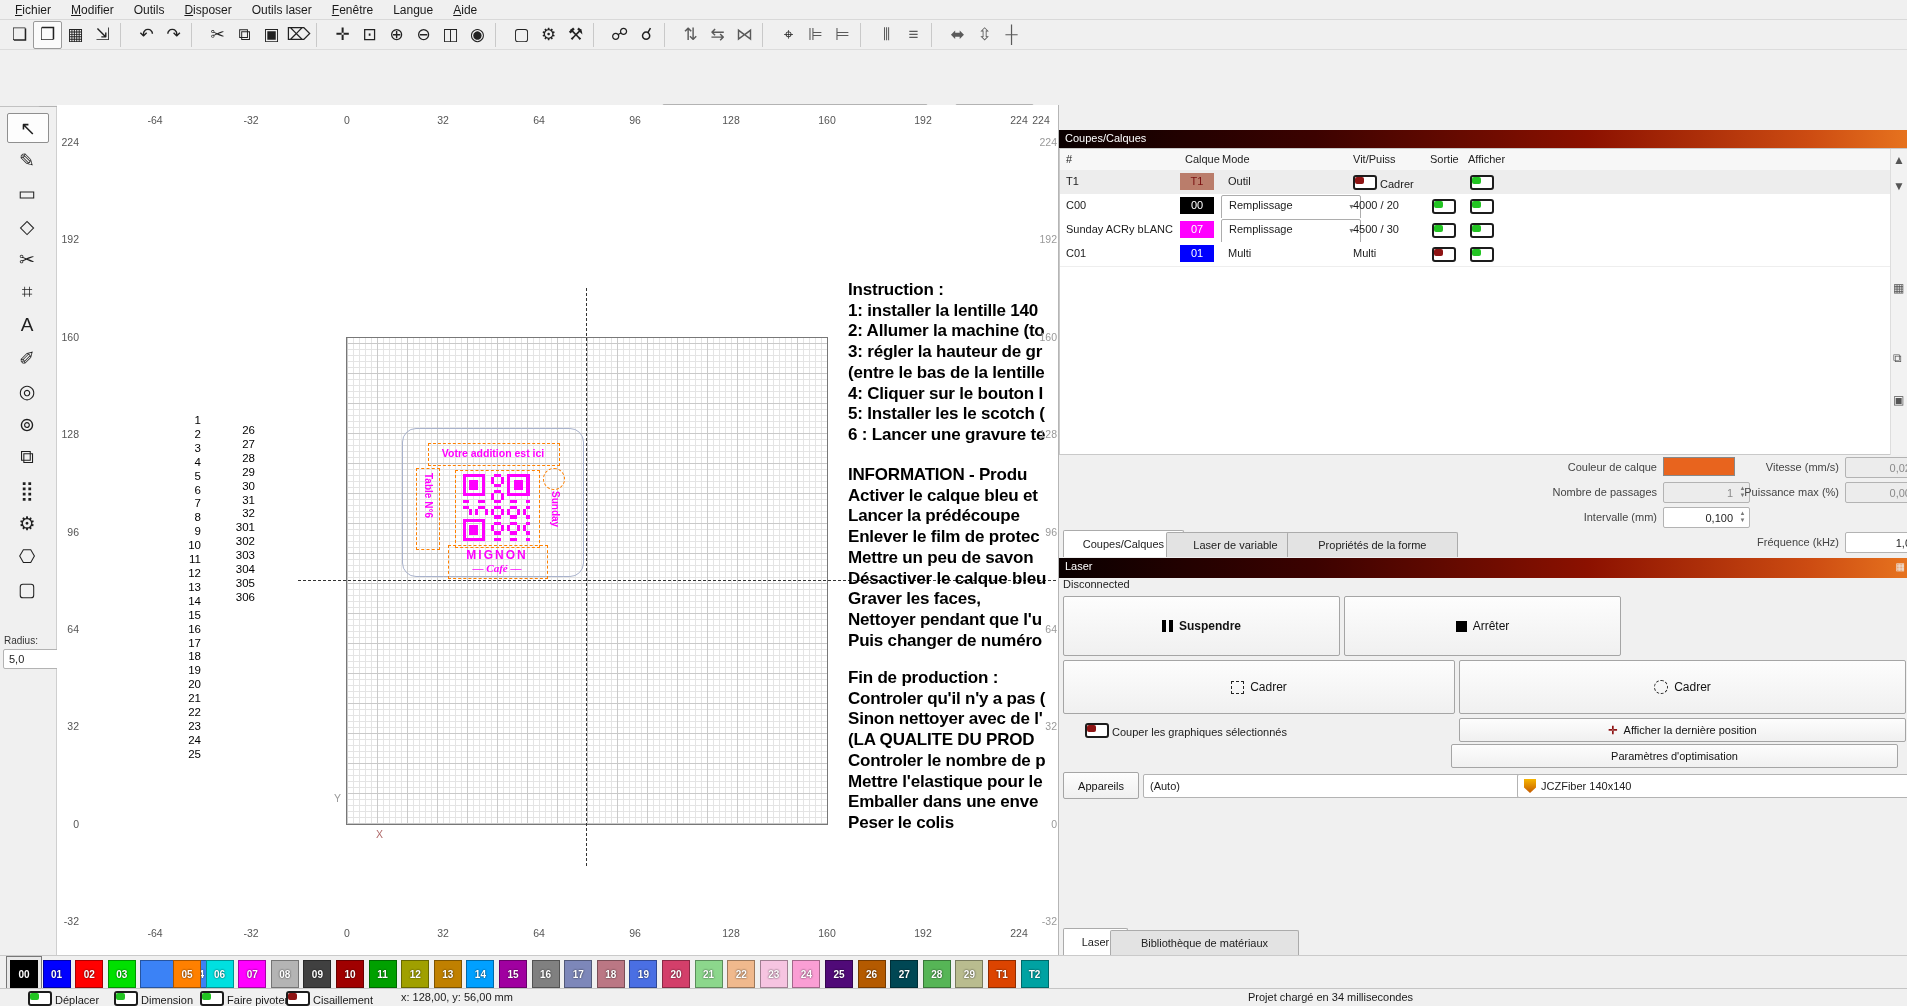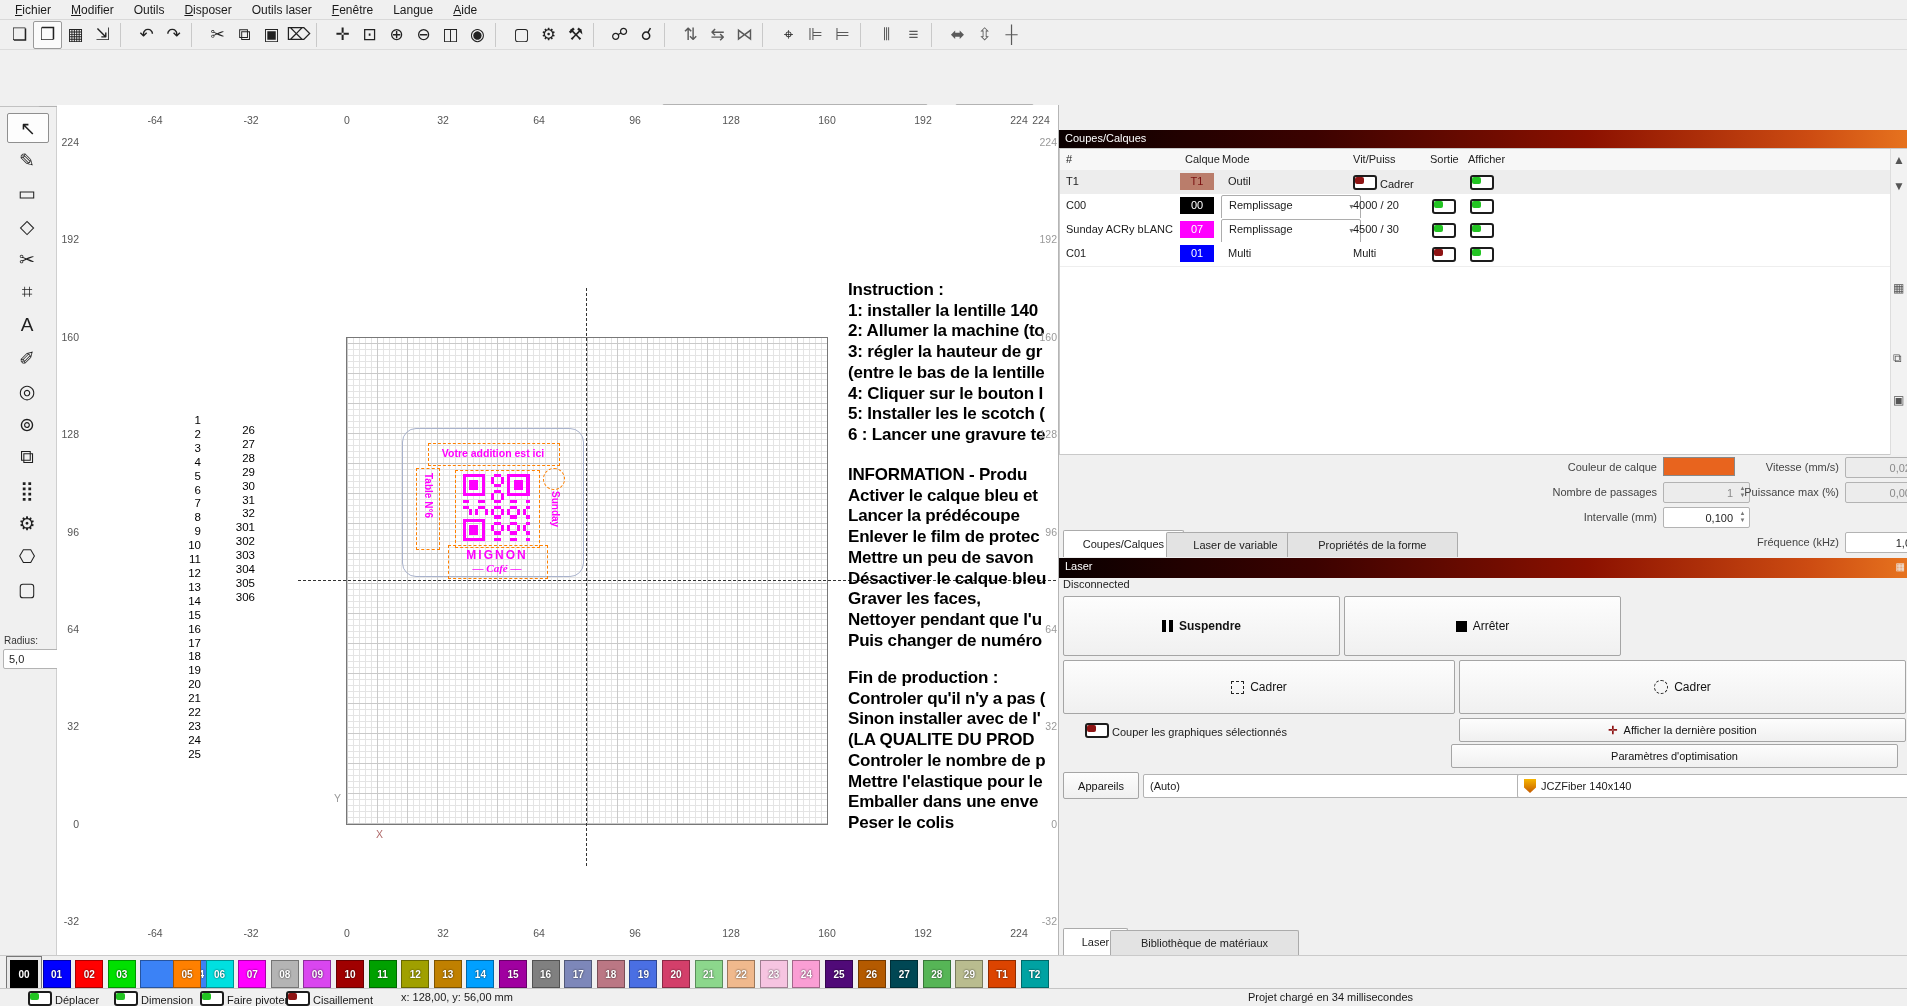--- a/index.html
+++ b/index.html
@@ -531,21 +531,21 @@
         <div>Enlever le film de protec</div>
         <div>Mettre un peu de savon</div>
         <div>Désactiver le calque bleu</div>
         <div>Graver les faces,</div>
         <div>Nettoyer pendant que l'u</div>
         <div>Puis changer de numéro</div>
       </div>
     <div class="instr" id="instr3" style="left:791px;top:563px;width:209px;overflow:hidden;">
         <div>Fin de production :</div>
         <div>Controler qu'il n'y a pas (</div>
-        <div>Sinon installer avec de l'</div>
+        <div>Sinon nettoyer avec de l'</div>
         <div>(LA QUALITE DU PROD</div>
         <div>Controler le nombre de p</div>
         <div>Mettre l'elastique pour le</div>
         <div>Emballer dans une enve</div>
         <div>Peser le colis</div>
       </div>
 
     <div class="numcol" id="numcol1" style="left:118px;top:309px;">
         <div>1</div>
         <div>2</div>
@@ -766,21 +766,21 @@
   <div id="palettebar" class="a">
       <div class="pal sel" style="left: 10px; background: rgb(0, 0, 0);">00</div>
       <div class="pal" style="left: 42.6px; background: rgb(0, 0, 255);">01</div>
       <div class="pal" style="left: 75.2px; background: rgb(255, 0, 0);">02</div>
       <div class="pal" style="left: 107.8px; background: rgb(0, 224, 0);">03</div>
       <div class="pal" style="left: 140.4px; background: #3b82f6; padding-left: 44px;">04</div>
       <div class="pal" style="left: 173px; background: rgb(255, 128, 0);">05</div>
       <div class="pal" style="left: 205.6px; background: rgb(0, 224, 224);">06</div>
       <div class="pal" style="left: 238.2px; background: rgb(255, 0, 255);">07</div>
       <div class="pal" style="left: 270.8px; background: rgb(180, 180, 180);">08</div>
-      <div class="pal" style="left: 303.4px; background: #d946ef;">09</div>
+      <div class="pal" style="left: 303.4px; background: #404040;">09</div>
       <div class="pal" style="left: 336px; background: rgb(160, 0, 0);">10</div>
       <div class="pal" style="left: 368.6px; background: rgb(0, 160, 0);">11</div>
       <div class="pal" style="left: 401.2px; background: rgb(160, 160, 0);">12</div>
       <div class="pal" style="left: 433.8px; background: rgb(192, 128, 0);">13</div>
       <div class="pal" style="left: 466.4px; background: rgb(0, 160, 255);">14</div>
       <div class="pal" style="left: 499px; background: rgb(160, 0, 160);">15</div>
       <div class="pal" style="left: 531.6px; background: rgb(128, 128, 128);">16</div>
       <div class="pal" style="left: 564.2px; background: rgb(125, 135, 185);">17</div>
       <div class="pal" style="left: 596.8px; background: rgb(187, 119, 132);">18</div>
       <div class="pal" style="left: 629.4px; background: rgb(74, 111, 227);">19</div>

